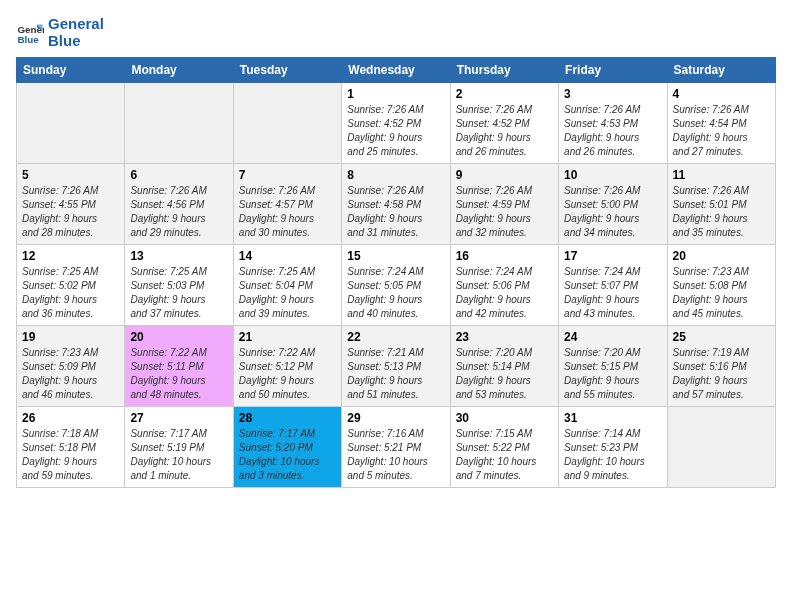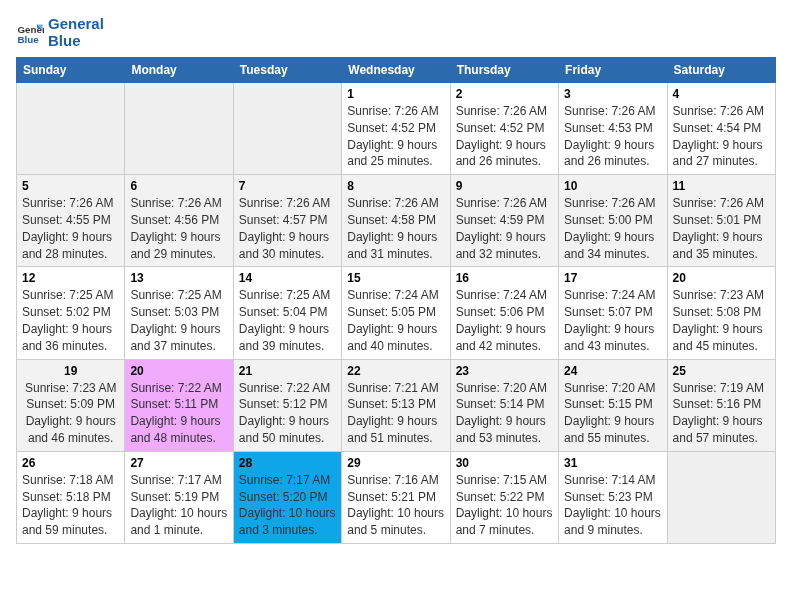--- a/index.html
+++ b/index.html
@@ -70,23 +70,24 @@
     }
     tbody tr:nth-child(odd) td {
       background: #f9f9f9;
     }
     .day-number {
       font-weight: bold;
       font-size: 12px;
       margin-bottom: 2px;
     }
     .day-detail {
-      font-size: 12px;
+      font-size: 10px;
       color: #333;
       line-height: 1.4;
+      font-style: italic;
     }
     td.empty { background: #f0f0f0 !important; }
   </style>
 </head>
 <body>
 
 <div class="header-area">
   <div class="logo">
     <svg class="logo-icon" viewBox="0 0 40 40">
       <text x="2" y="20" font-size="14" font-weight="bold" fill="#333">General</text>
@@ -247,21 +248,21 @@
         </td>
         <td style="background: rgb(255, 255, 255);">
           <div class="day-number">20</div>
           <div class="day-detail" style="white-space: pre-line;">Sunrise: 7:23 AM
 Sunset: 5:08 PM
 Daylight: 9 hours
 and 45 minutes.</div>
         </td>
       </tr>
       <tr>
-        <td style="background: rgb(242, 242, 242); text-align: center;">
+        <td style="background: rgb(242, 242, 242);">
           <div class="day-number">19</div>
           <div class="day-detail" style="white-space: pre-line;">Sunrise: 7:23 AM
 Sunset: 5:09 PM
 Daylight: 9 hours
 and 46 minutes.</div>
         </td>
         <td style="background: #f0abfc;">
           <div class="day-number">20</div>
           <div class="day-detail" style="white-space: pre-line;">Sunrise: 7:22 AM
 Sunset: 5:11 PM

